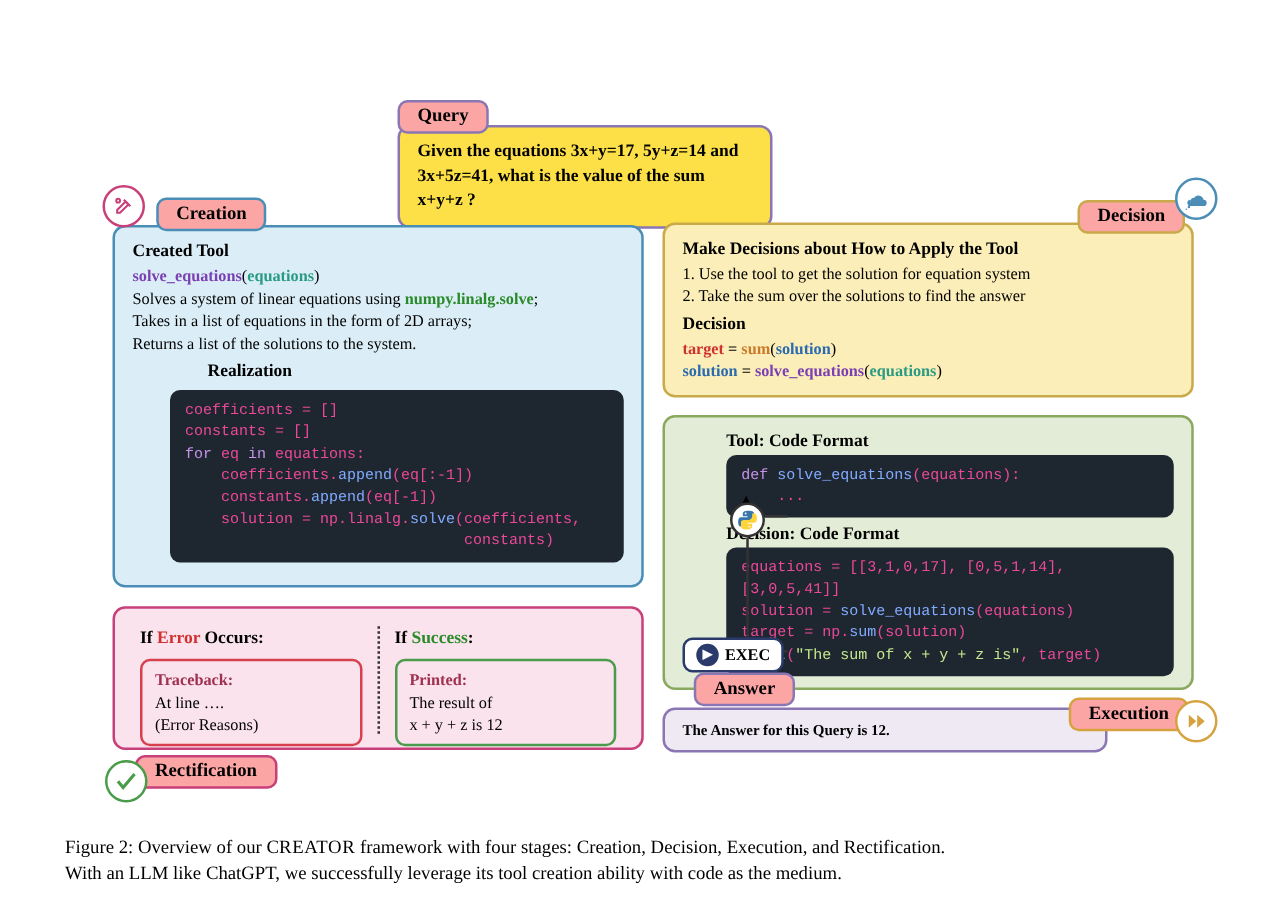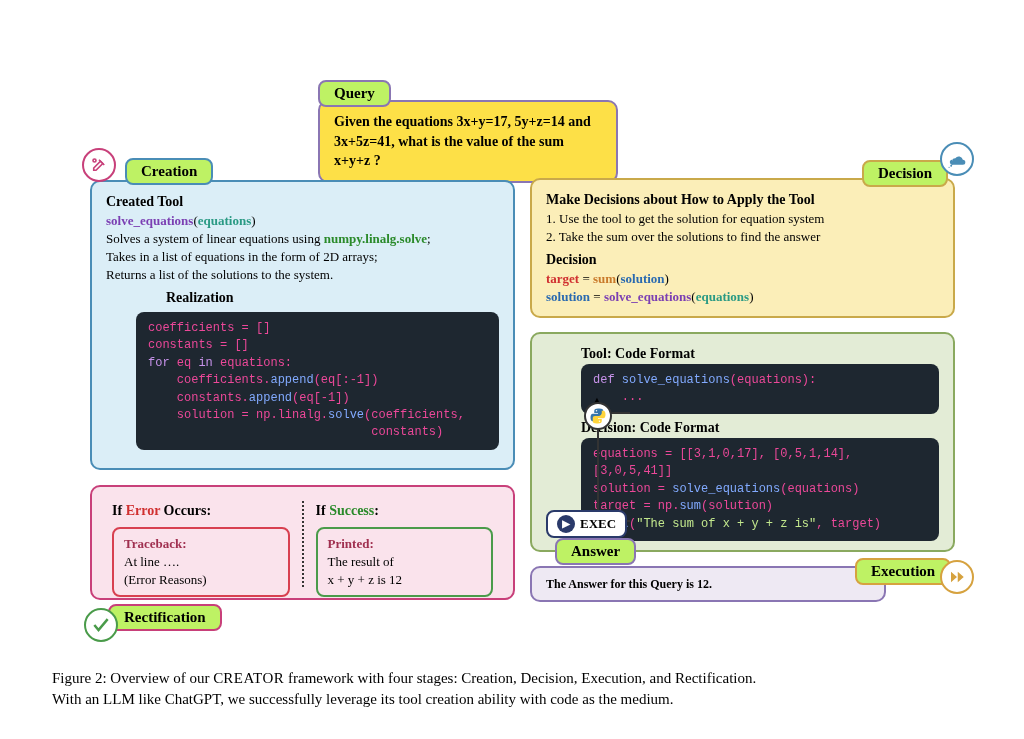--- a/index.html
+++ b/index.html
@@ -1,20 +1,20 @@
 <!DOCTYPE html>
 <html><head>
 <meta charset="utf-8">
 <style>
 * { box-sizing: border-box; margin: 0; padding: 0; }
 body { font-family: Georgia, 'Times New Roman', serif; background: #fff; width: 1024px; height: 739px; position: relative; }
 .canvas { position: relative; width: 1024px; height: 739px; }
 
 .box { position: absolute; border-radius: 10px; border: 2px solid; padding: 10px 14px; }
-.label-tab { position: absolute; background: #bef264; border: 2px solid; border-radius: 8px; padding: 3px 14px; font-weight: bold; font-size: 15px; z-index: 5; }
+.label-tab { position: absolute; background: #fca5a5; border: 2px solid; border-radius: 8px; padding: 3px 14px; font-weight: bold; font-size: 15px; z-index: 5; }
 
 .query-box { left: 318px; top: 100px; width: 300px; background: #fde047; border-color: #8a76b3; font-size: 14px; font-weight: bold; line-height: 1.4; }
 .query-label { left: 318px; top: 80px; border-color: #8a76b3; }
 
 .creation-box { left: 90px; top: 180px; width: 425px; height: 290px; background: #dbeef7; border-color: #4a8db6; font-size: 13px; line-height: 1.4; }
 .creation-label { left: 125px; top: 158px; border-color: #4a8db6; }
 
 .decision-box { left: 530px; top: 178px; width: 425px; height: 140px; background: #fbeeb8; border-color: #c9a94a; font-size: 13px; line-height: 1.4; }
 .decision-label { left: 862px; top: 160px; border-color: #c9a94a; }
 

